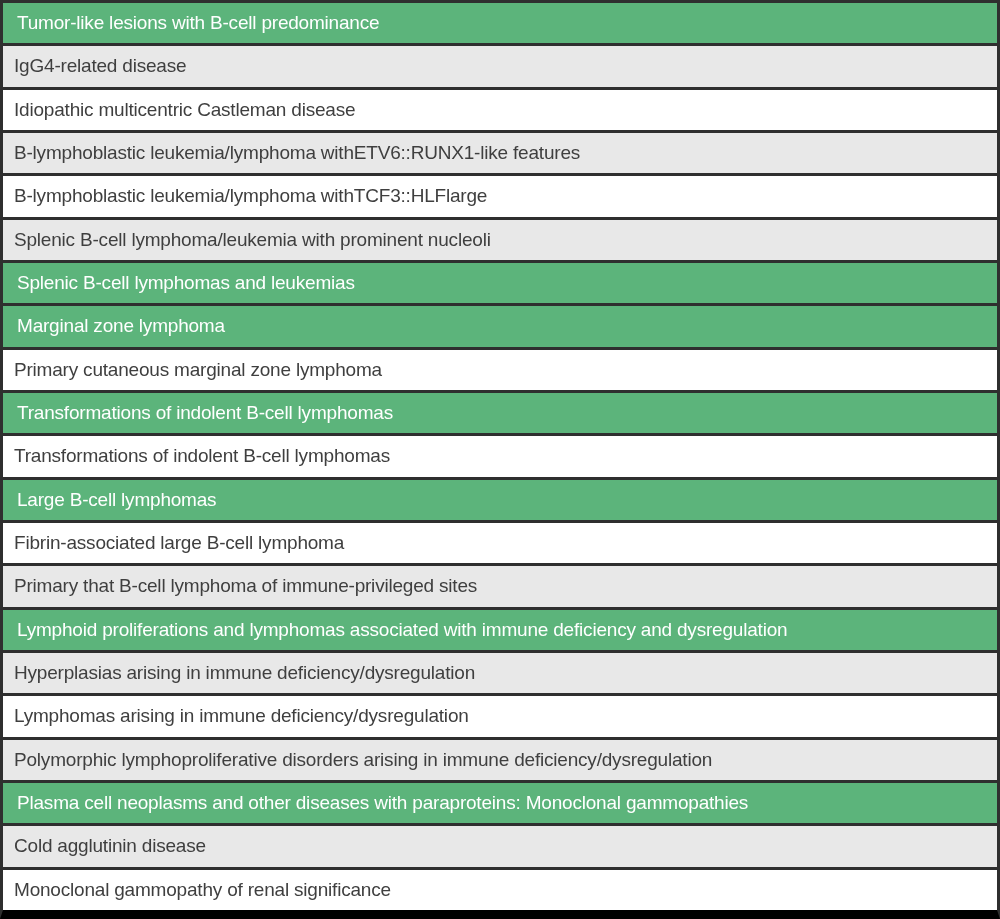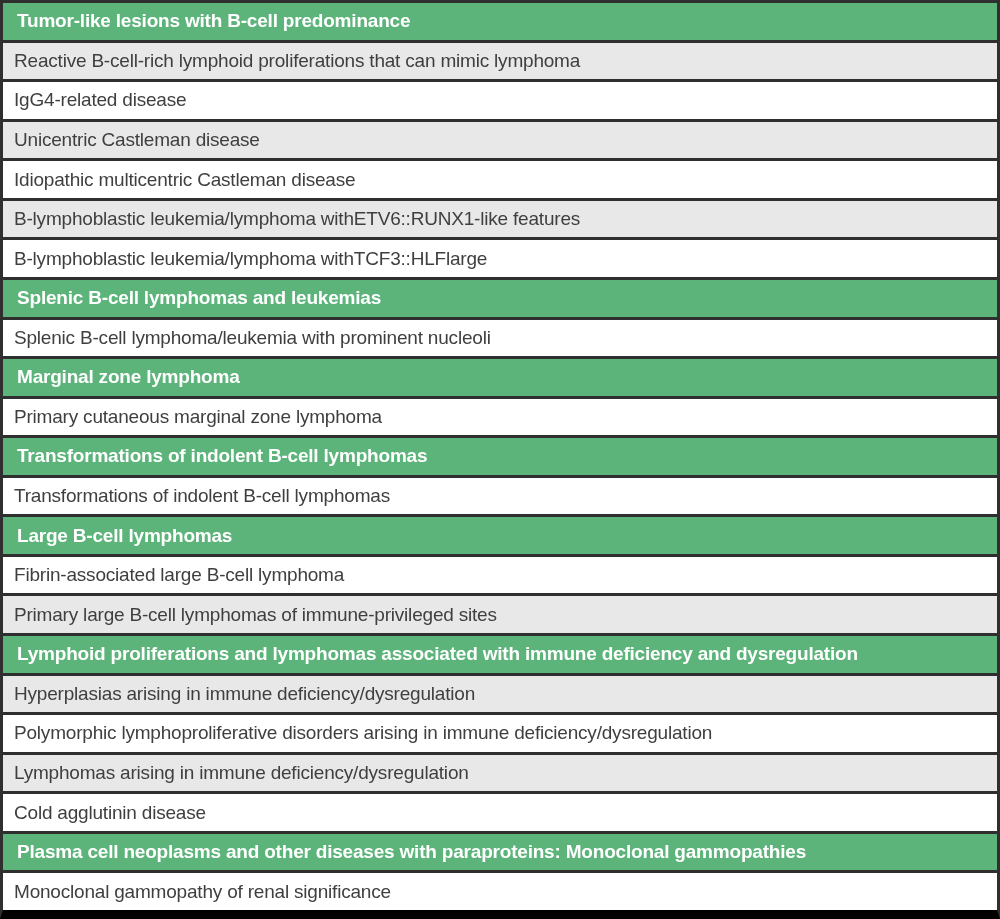--- a/index.html
+++ b/index.html
@@ -40,95 +40,89 @@
     color: var(--row-text);
     background: var(--row-bg-white);
     overflow: hidden;
     white-space: nowrap;
   }
   
   .row:nth-child(even) { background: var(--row-bg-gray); }
   .row.header {
     background: var(--header-bg);
     color: var(--header-text);
-    font-weight: 700;
+    font-weight: 400;
     padding: 0 14px;
   }
   .italic { }
 </style>
 </head>
 <body>
 
 <div class="table" id="classification-table">
     <div class="row header">
       <span>Tumor-like lesions with B-cell predominance</span>
     </div>
     <div class="row">
-      <span>Reactive B-cell-rich lymphoid proliferations that can mimic lymphoma</span>
-    </div>
-    <div class="row">
       <span>IgG4-related disease</span>
-    </div>
-    <div class="row">
-      <span>Unicentric Castleman disease</span>
     </div>
     <div class="row">
       <span>Idiopathic multicentric Castleman disease</span>
     </div>
     <div class="row">
       <span>B-lymphoblastic leukemia/lymphoma with </span>
       <span class="italic">ETV6::RUNX1</span>
       <span>-like features</span>
     </div>
     <div class="row">
       <span>B-lymphoblastic leukemia/lymphoma with </span>
       <span class="italic">TCF3::HLF</span>
       <span> large</span>
     </div>
+    <div class="row">
+      <span>Splenic B-cell lymphoma/leukemia with prominent nucleoli</span>
+    </div>
     <div class="row header">
       <span>Splenic B-cell lymphomas and leukemias</span>
-    </div>
-    <div class="row">
-      <span>Splenic B-cell lymphoma/leukemia with prominent nucleoli</span>
     </div>
     <div class="row header">
       <span>Marginal zone lymphoma</span>
     </div>
     <div class="row">
       <span>Primary cutaneous marginal zone lymphoma</span>
     </div>
     <div class="row header">
       <span>Transformations of indolent B-cell lymphomas</span>
     </div>
     <div class="row">
       <span>Transformations of indolent B-cell lymphomas</span>
     </div>
     <div class="row header">
       <span>Large B-cell lymphomas</span>
     </div>
     <div class="row">
       <span>Fibrin-associated large B-cell lymphoma</span>
     </div>
     <div class="row">
-      <span>Primary large B-cell lymphomas of immune-privileged sites</span>
+      <span>Primary that B-cell lymphoma of immune-privileged sites</span>
     </div>
     <div class="row header">
       <span>Lymphoid proliferations and lymphomas associated with immune deficiency and dysregulation</span>
     </div>
     <div class="row">
       <span>Hyperplasias arising in immune deficiency/dysregulation</span>
     </div>
     <div class="row">
-      <span>Polymorphic lymphoproliferative disorders arising in immune deficiency/dysregulation</span>
-    </div>
-    <div class="row">
       <span>Lymphomas arising in immune deficiency/dysregulation</span>
     </div>
     <div class="row">
-      <span>Cold agglutinin disease</span>
+      <span>Polymorphic lymphoproliferative disorders arising in immune deficiency/dysregulation</span>
     </div>
     <div class="row header">
       <span>Plasma cell neoplasms and other diseases with paraproteins: Monoclonal gammopathies</span>
+    </div>
+    <div class="row">
+      <span>Cold agglutinin disease</span>
     </div>
     <div class="row">
       <span>Monoclonal gammopathy of renal significance</span>
     </div>
   </div>
 
 </body></html>

